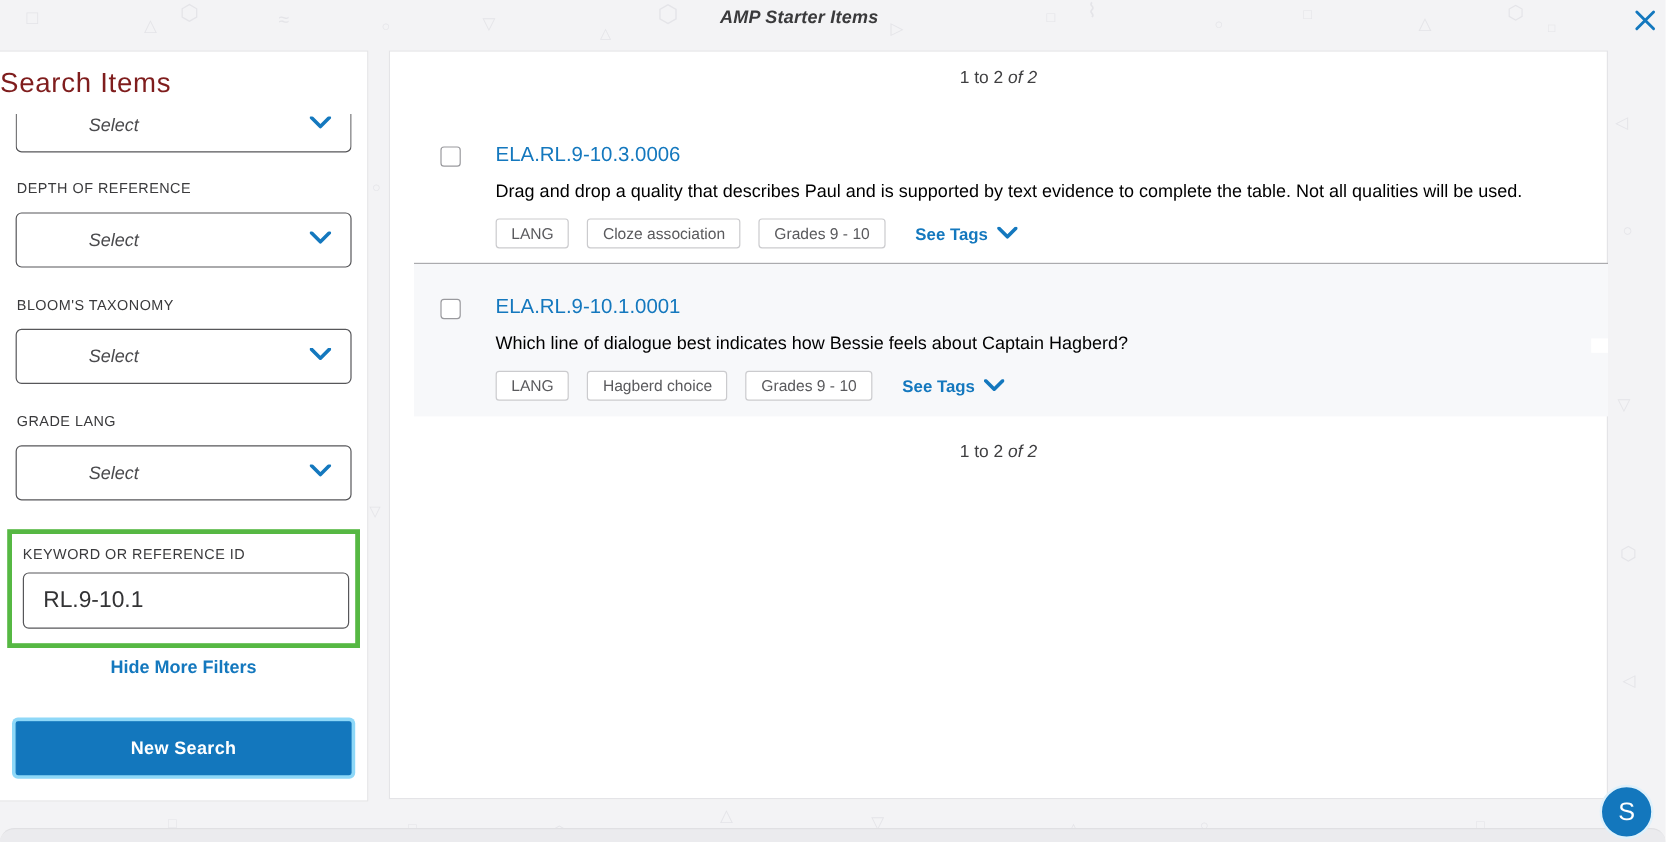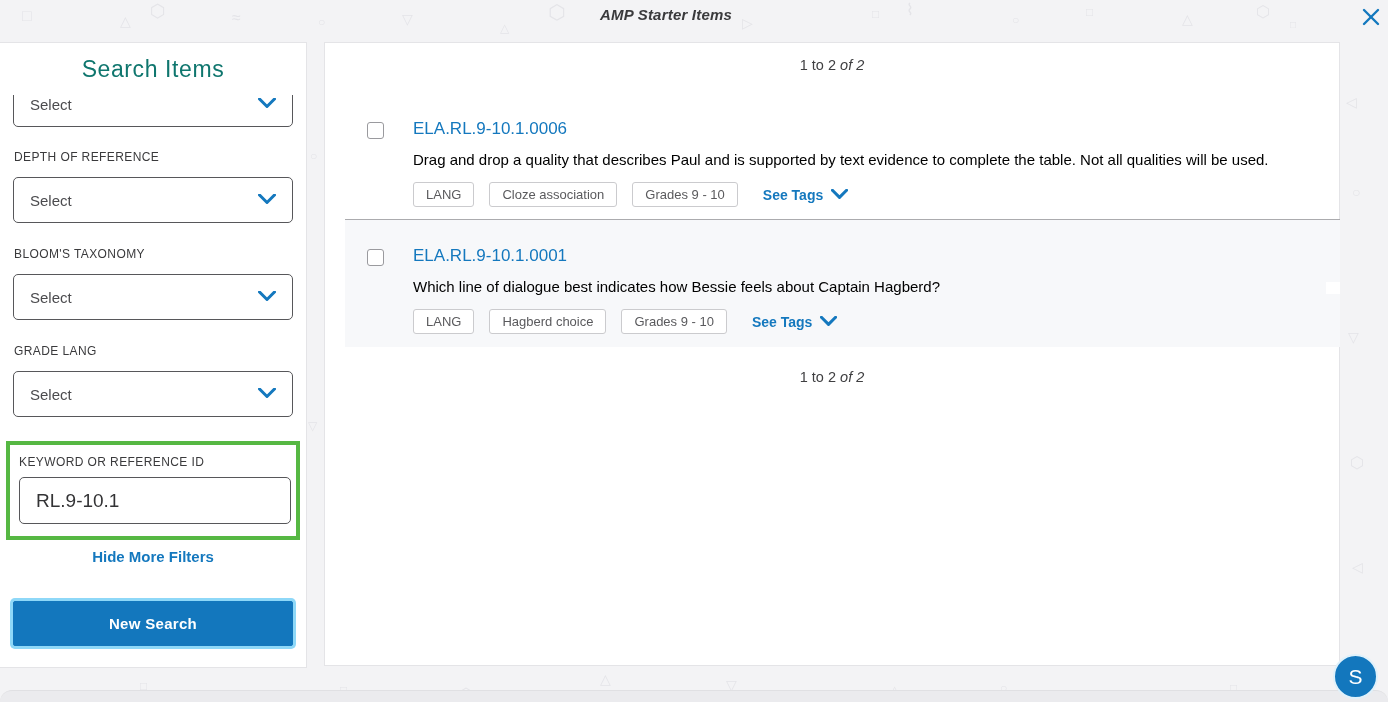--- a/index.html
+++ b/index.html
@@ -29,33 +29,33 @@
     position:absolute; left:-1px; top:42px; width:308px; height:626px; z-index:1;
     background:#ffffff; border:1px solid #e4e4e7;
   }
   .main-panel {
     position:absolute; left:324px; top:42px; width:1016px; height:624px; z-index:1;
     background:#ffffff; border:1px solid #e4e4e7;
   }
 
   
   .sidebar-title {
-    position:absolute; top:13px; left:0; width:100%; text-align:center;
-    font-size:23px; font-weight:400; color:#0f766e; letter-spacing:0.6px;
+    position:absolute; top:13px; left:0; width:100%; 
+    font-size:23px; font-weight:400; color:#7f1d1d; letter-spacing:0.6px;
   }
   .filter-label {
     position:absolute; left:14px; font-size:12px; color:#3a3a3c; letter-spacing:0.4px;
   }
   .select-box {
     position:absolute; left:13px; width:280px; height:46px;
     border:1px solid #57575a; border-radius:5px; background:#fff;
     display:flex; align-items:center; justify-content:space-between;
     padding:0 16px; cursor:pointer;
   }
-  .select-placeholder { font-size:15px; color:#4b4b4e; }
+  .select-placeholder { font-style:italic; font-size:15px; color:#4b4b4e;margin-left:44px; }
   .clip-box { position:absolute; top:52px; left:13px; width:280px; height:33px; overflow:hidden; }
   .clip-box .select-box { top:-14px; left:0; }
 
   .green-annotation {
     position:absolute; top:398px; left:6px; width:294px; height:99px;
     border:4px solid #56b843;
   }
   .green-annotation .filter-label { left:9px; top:10px; position:absolute; }
   .keyword-input {
     position:absolute; top:32px; left:9px; width:272px; height:47px;
@@ -214,21 +214,21 @@
     <button class="new-search-btn">New Search</button>
   </div>
 
   <div class="main-panel">
 
     <div class="pagination pag-top">
       <span>1 to 2 </span><span class="pag-suffix">of 2</span>
     </div>
 
     <div class="checkbox" style="left:42px; top:79px"></div>
-    <div class="item-title" style="left:88px; top:76px">ELA.RL.9-10.1.0006</div>
+    <div class="item-title" style="left:88px; top:76px">ELA.RL.9-10.3.0006</div>
     <div class="item-desc" style="left:88px; top:108px">Drag and drop a quality that describes Paul and is supported by text evidence to complete the table. Not all qualities will be used.</div>
     <div class="tags-row" style="left:88px; top:139px">
       <span class="tag-pill">LANG</span>
       <span class="tag-pill">Cloze association</span>
       <span class="tag-pill">Grades 9 - 10</span>
       <button class="see-tags">
         <span>See Tags</span>
         <span>
           <svg width="17" height="11" viewBox="0 0 18 11">
               <polyline points="1.5,1 9,8.5 16.5,1" fill="none" stroke="#1478be" stroke-width="3.2" stroke-linecap="round" stroke-linejoin="round"></polyline>

